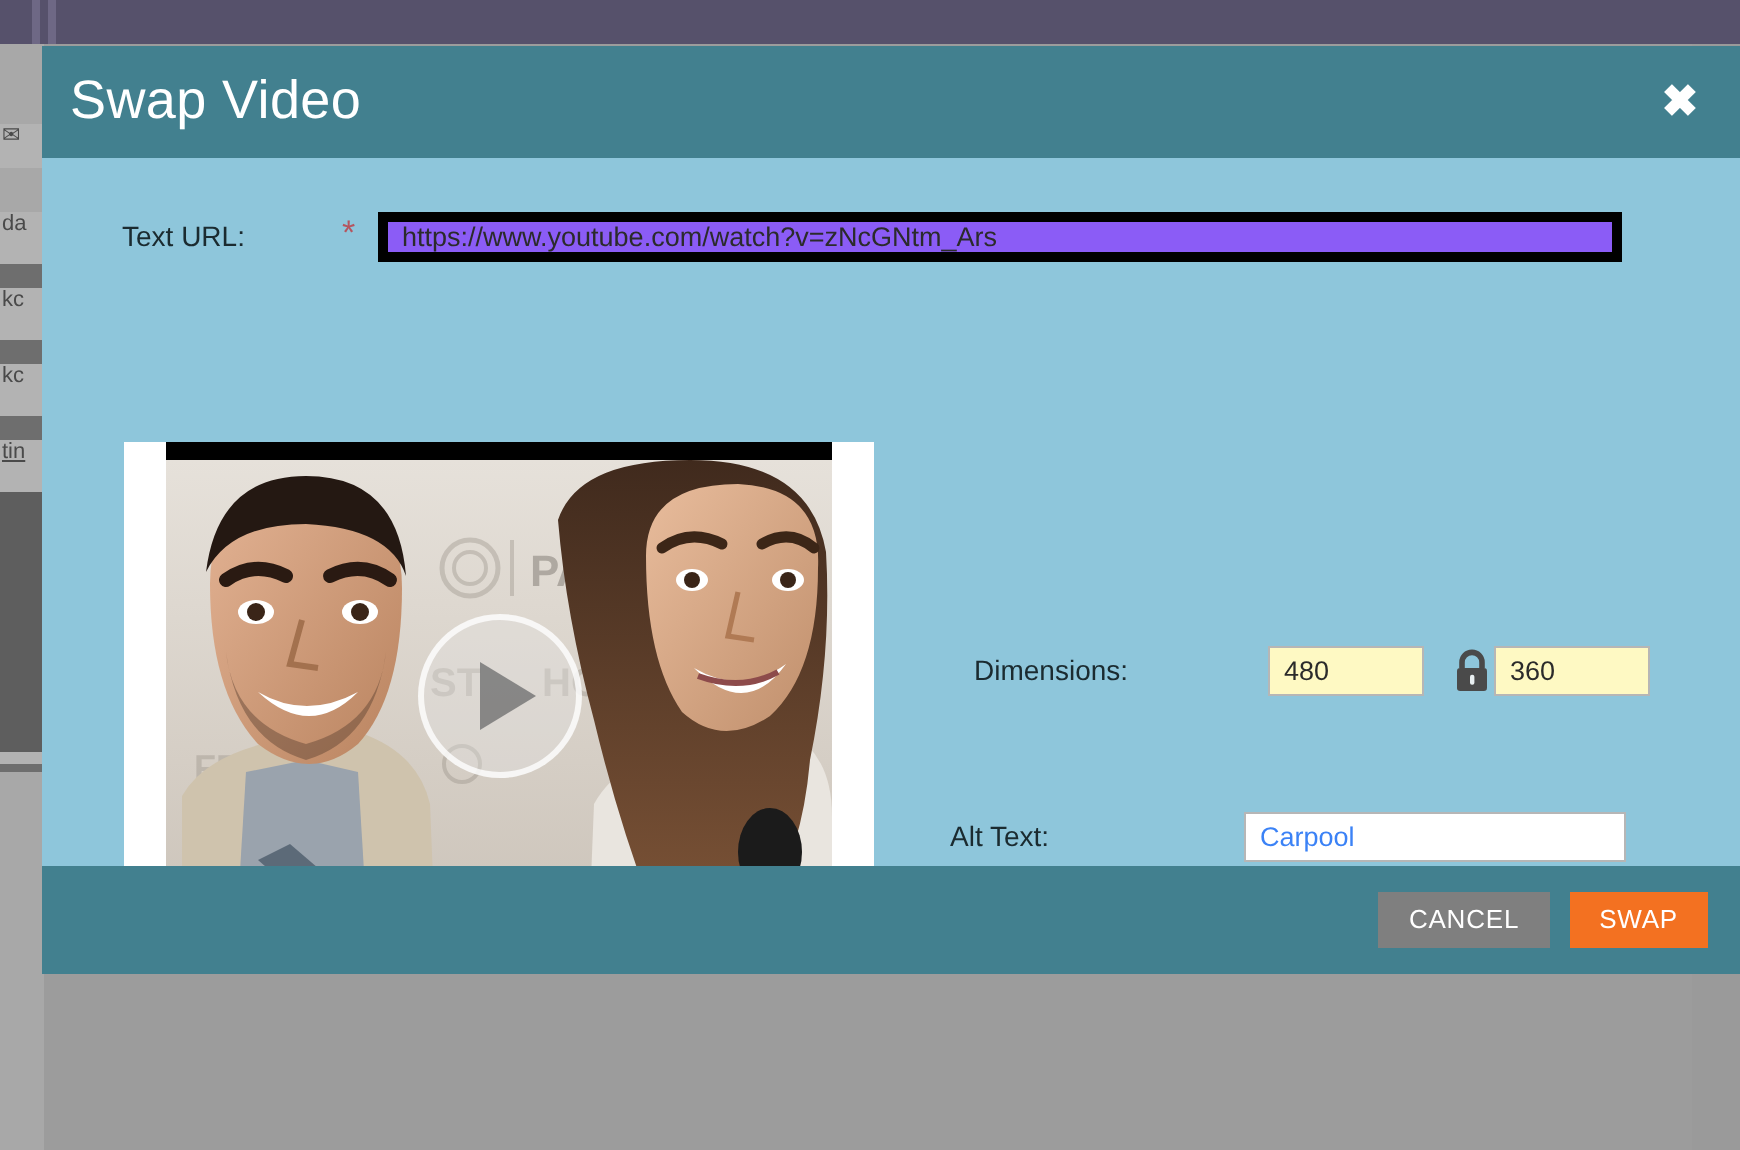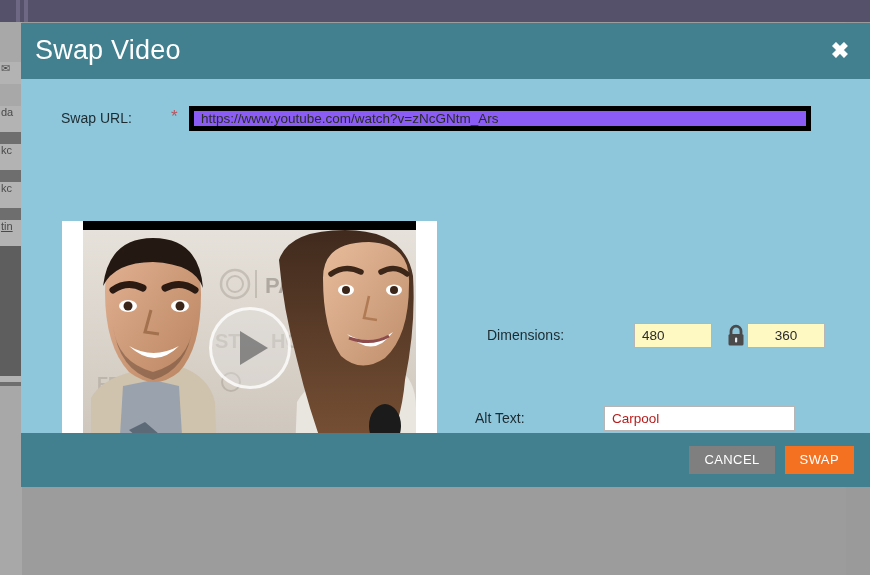--- a/index.html
+++ b/index.html
@@ -259,41 +259,41 @@
     box-sizing: border-box;
     border: 1px solid #b6b6b6;
     background: #fef9c3;
     font-family: "Liberation Sans", sans-serif;
     font-size: 13.5px;
     color: #2b2b2b;
     padding: 0 7px;
     outline: none;
   }
   .dim-w { left: 601px; }
-  .dim-h { left: 714px; text-align: center; }
+  .dim-h { left: 714px; }
   .lock-icon {
     position: absolute;
     left: 692px;
     top: 1px;
     width: 22px;
     height: 24px;
     cursor: pointer;
   }
   .alt-input {
     position: absolute;
-    left: 583px;
+    left: 601px;
     top: 0;
     width: 191px;
     height: 25px;
     box-sizing: border-box;
     border: 1px solid #b6b6b6;
     background: #ffffff;
     font-family: "Liberation Sans", sans-serif;
     font-size: 13.5px;
-    color: #b91c1c;
+    color: #3b82f6;
     padding: 0 7px;
     outline: none;
   }
 
   
   .modal-footer {
     flex: 0 0 auto;
     height: 54px;
     background: #42808f;
     position: relative;
@@ -351,21 +351,21 @@
 <div id="modal">
 
   <div class="modal-header">
     <div class="modal-title">Swap Video</div>
     <div class="modal-close">✖</div>
   </div>
 
   <div class="modal-body">
 
     <div class="url-row">
-      <span class="url-label">Swap URL:</span>
+      <span class="url-label">Text URL:</span>
       <span class="req-star">*</span>
       <input class="url-input" type="text" value="https://www.youtube.com/watch?v=zNcGNtm_Ars" style="">
     </div>
 
     <div class="thumb-frame">
       <div class="thumb-video">
         <div class="thumb-photo">
           <svg width="333" height="222" viewBox="0 0 333 222">
             <defs>
               <linearGradient id="wall" x1="0" y1="0" x2="0" y2="1">

